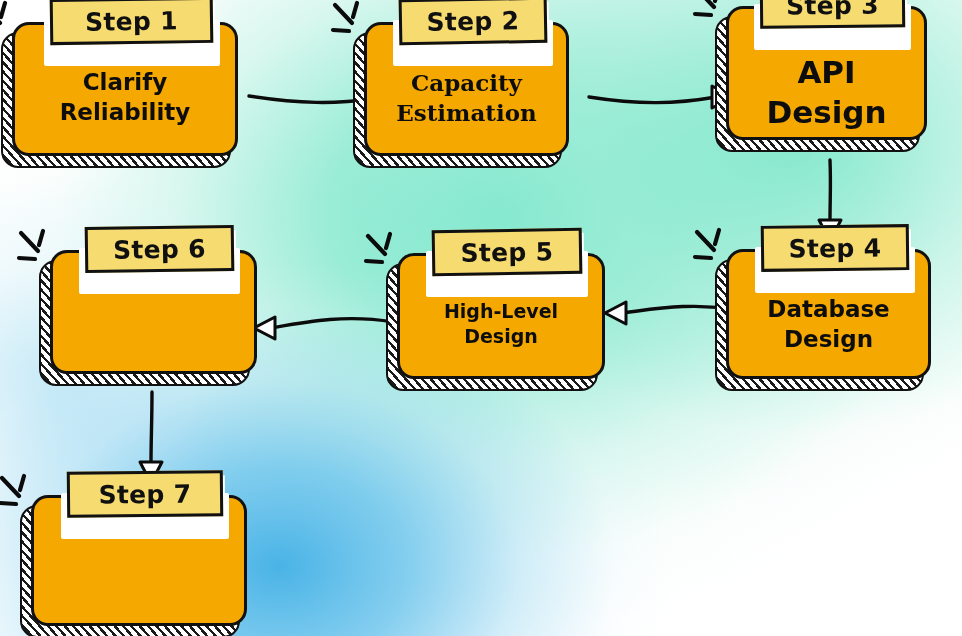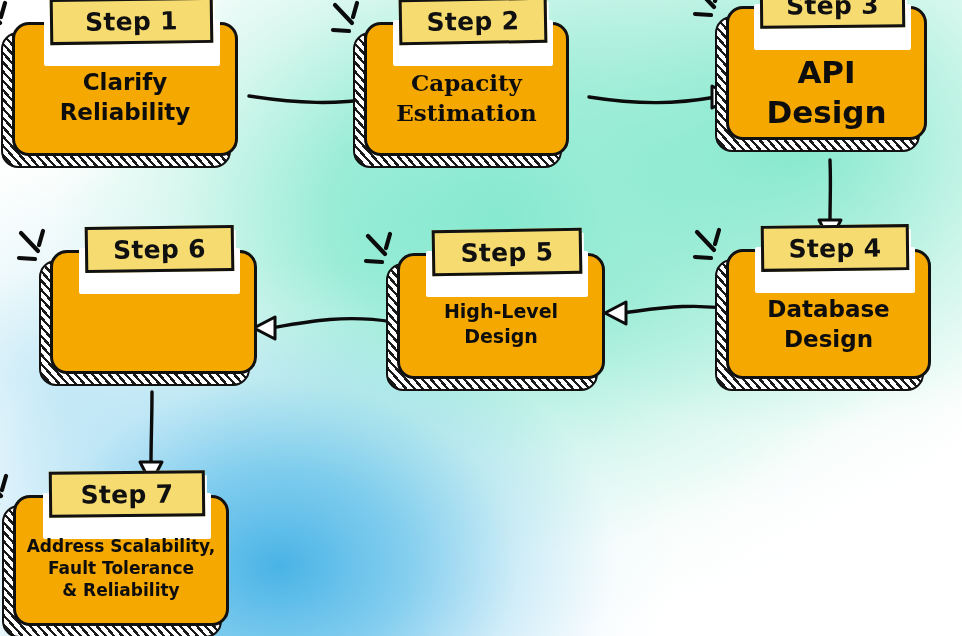--- a/index.html
+++ b/index.html
@@ -238,28 +238,25 @@
         <div class="paper" style="left: 29px; top: -2px; width: 161px; height: 46px;"></div>
         <div class="tag" style="left: 35px; top: -24px; width: 149px; height: 46px; background: rgb(246, 219, 112); transform: rotate(-0.8deg);">Step 6</div>
         <div class="sparkle" style="left: -38px; top: -24px;"><svg viewBox="0 0 46 46" width="46" height="46">
             <g stroke="#0b0b0b" stroke-width="4.2" stroke-linecap="round">
               <line x1="9" y1="7" x2="26" y2="25"></line>
               <line x1="31" y1="5" x2="27" y2="19"></line>
               <line x1="7" y1="32" x2="23" y2="33"></line>
             </g>
           </svg></div>
       </div>
-      <div class="step" style="left: 13px; top: 495px; width: 216px; height: 131px;">
+      <div class="step" style="left: 31px; top: 495px; width: 216px; height: 131px;">
         <div class="hatch" style="left: -11px; top: 10px; width: 220px; height: 133px;"></div>
         <div class="card" style="width: 216px; height: 131px; background: rgb(245, 168, 0);"></div>
         <div class="paper" style="left: 30px; top: -2px; width: 168px; height: 46px;"></div>
         <div class="tag" style="left: 36px; top: -24px; width: 156px; height: 46px; background: rgb(246, 219, 112); transform: rotate(-0.6deg);">Step 7</div>
-        <div class="body-text" style="top: 40px; font-size: 17px;">Address Scalability,
-Fault Tolerance
-&amp; Reliability</div>
         <div class="sparkle" style="left: -38px; top: -24px;"><svg viewBox="0 0 46 46" width="46" height="46">
             <g stroke="#0b0b0b" stroke-width="4.2" stroke-linecap="round">
               <line x1="9" y1="7" x2="26" y2="25"></line>
               <line x1="31" y1="5" x2="27" y2="19"></line>
               <line x1="7" y1="32" x2="23" y2="33"></line>
             </g>
           </svg></div>
       </div>
     </div>
 

